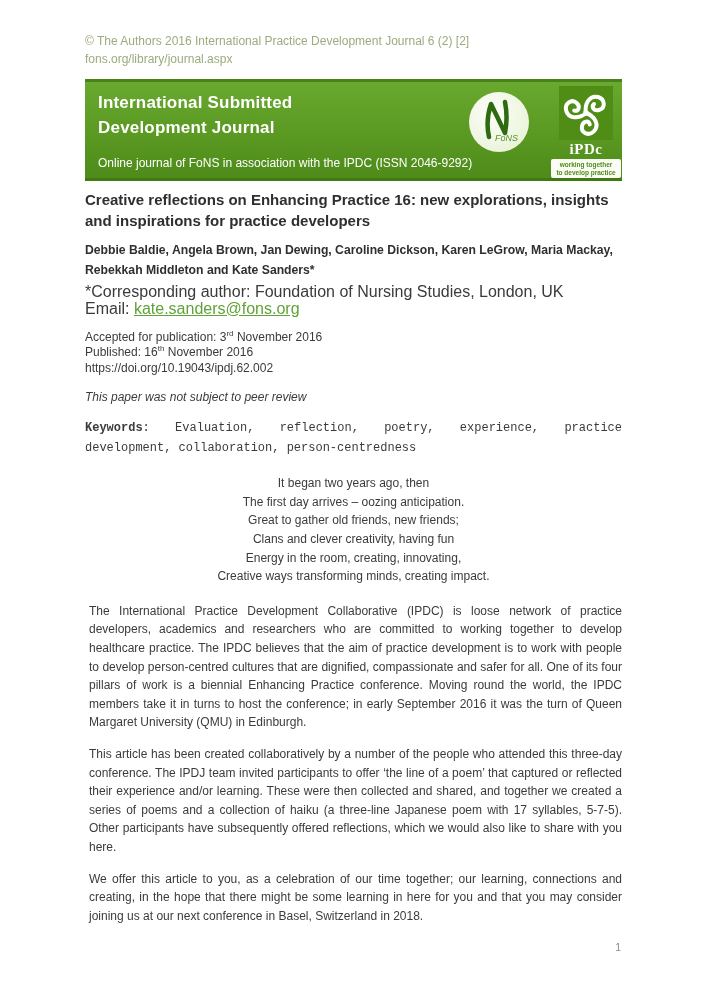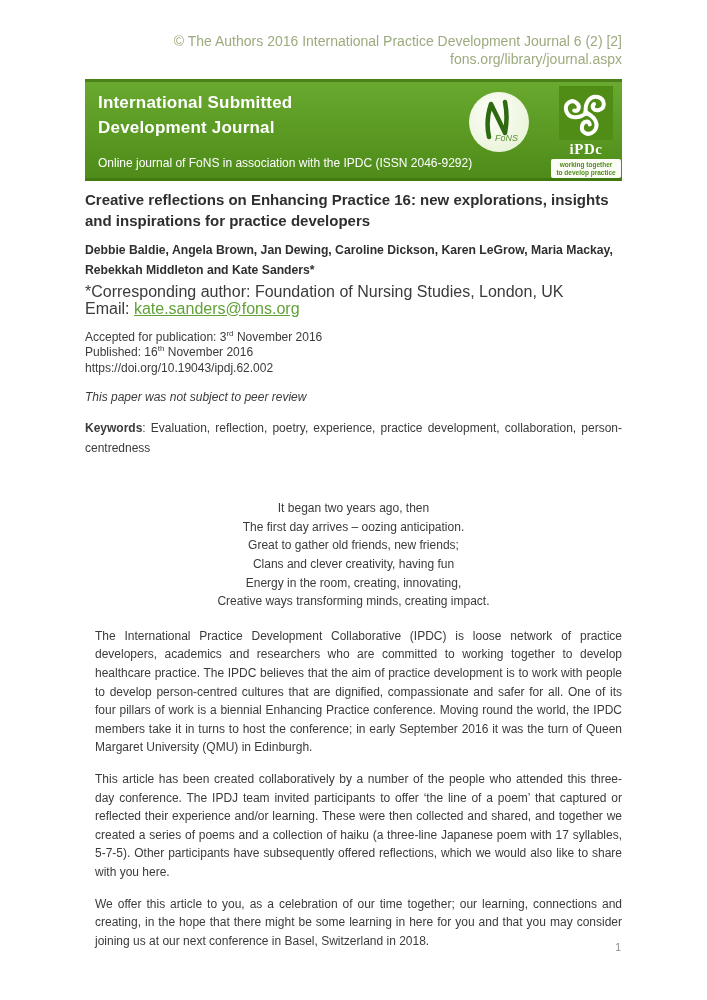--- a/index.html
+++ b/index.html
@@ -3,21 +3,21 @@
 <meta charset="utf-8">
 <style>
   html,body { margin:0; padding:0; }
   body {
     width:707px; height:1000px; background:#ffffff;
     font-family:"Liberation Sans", sans-serif; color:#3b3b3b;
     position:relative; overflow:hidden;
   }
   .content { margin-left:85px; width:537px; }
 
-  .meta { padding-top:32px; text-align:right; color:#9cab7e; font-size:14px; line-height:18px; }
+  .meta { padding-top:32px; text-align:left; color:#9cab7e; font-size:12px; line-height:18px; }
 
   .banner {
     margin-top:11px; height:96px; position:relative; color:#fff;
     background:linear-gradient(180deg,#6aa930 0%,#5d9c24 45%,#4e8b1a 100%);
     border-top:3px solid #4a8119; border-bottom:3px solid #417a10;
   }
   .banner-title { position:absolute; left:13px; top:8px; font-size:17px; font-weight:bold; line-height:25px; letter-spacing:.2px; }
   .banner-sub { position:absolute; left:13px; bottom:8px; font-size:12px; }
 
   .fons-logo { position:absolute; left:383px; top:9px; }
@@ -30,27 +30,27 @@
   .authors { margin-top:9px; font-size:12.2px; font-weight:bold; line-height:20px; color:#2f2f2f; }
 
   .contact { margin-top:4px; font-size:16px; line-height:16.5px; }
   a.email { color:#60a238; text-decoration:underline; cursor:pointer; }
 
   .dates { margin-top:13px; font-size:12px; line-height:15.4px; }
   .dates sup { font-size:8px; line-height:0; }
 
   .note { margin-top:14px; font-size:12px; font-style:italic; line-height:15px; }
 
-  .keywords { margin-top:13px; font-size:12px; line-height:20px; text-align:justify; }
+  .keywords { margin-top:13px; font-size:12px; line-height:20px; text-align:justify;font-family:Liberation Mono, monospace; }
   .keywords .kw-label { font-weight:bold; }
 
-  .poem { margin-top:41px; text-align:center; font-size:12px; line-height:18.6px; }
+  .poem { margin-top:16px; text-align:center; font-size:12px; line-height:18.6px; }
 
   .paras { margin-top:16px; }
-  .body-para { margin:0 0 13px 10px; font-size:12px; line-height:18.6px; text-align:justify; }
+  .body-para { margin:0 0 13px 4px; font-size:12px; line-height:18.6px; text-align:justify; }
 
   .page-number { position:absolute; right:86px; top:941px; font-size:10.5px; color:#8a8a8a; }
 </style>
 </head>
 <body>
 
 <div class="content">
 
   <div class="meta">
     <div>© The Authors 2016 International Practice Development Journal 6 (2) [2]</div>

